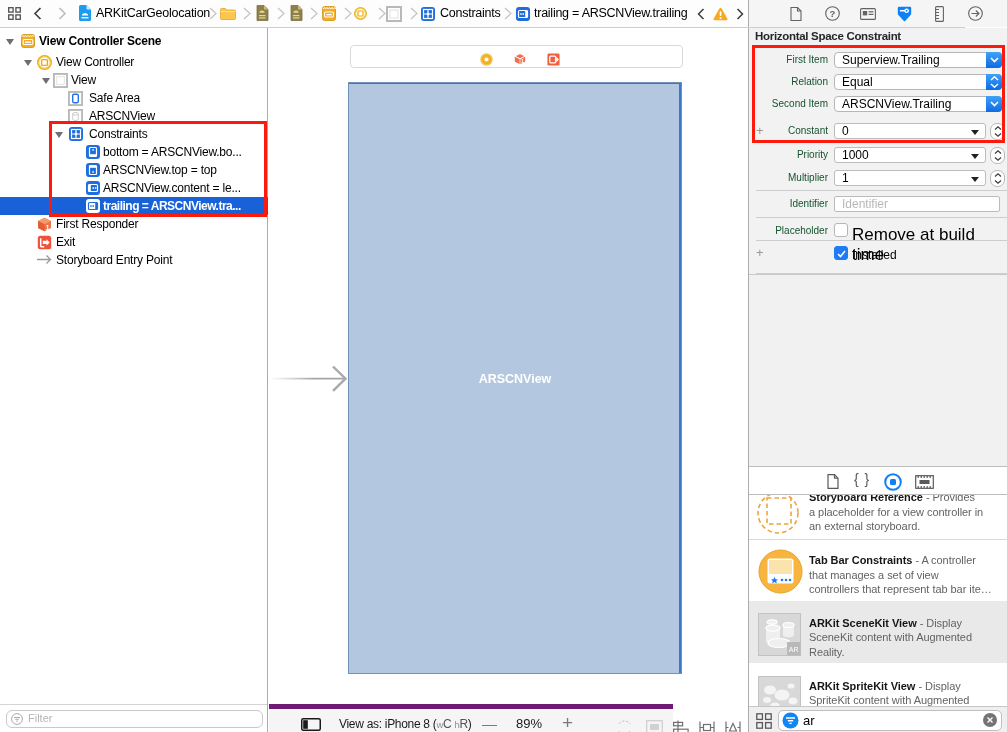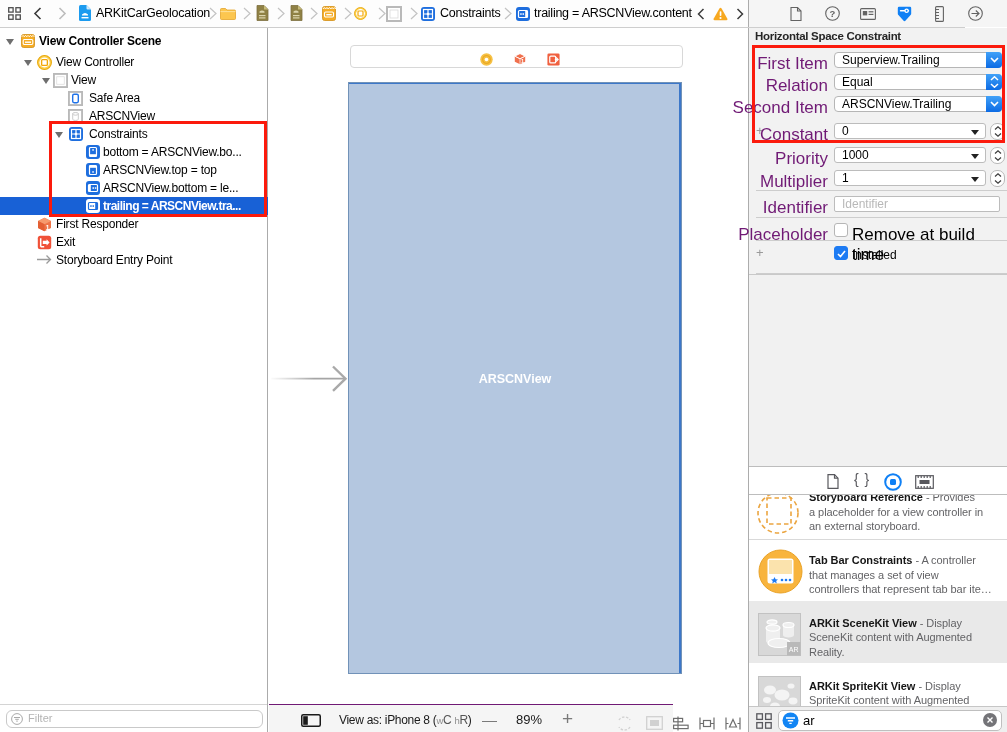--- a/index.html
+++ b/index.html
@@ -29,26 +29,26 @@
 #sb-filter .ph { position:absolute; left:28px; top:7px; font-size:11px; color:#b4b4b4; }
 
 
 #canvas { position:absolute; left:269px; top:28px; width:478px; height:676px; background:#ffffff; }
 #dock { position:absolute; left:81px; top:17px; width:333px; height:23px; background:#fff; border:1px solid #d8d8d8; border-radius:4px; }
 #frame { position:absolute; left:79px; top:54px; width:334px; height:592px; background:#b4c7e0; border:1px solid #7192b8; }
 #frame .sel-r { position:absolute; right:0px; top:0; width:2px; height:100%; background:#3c77c9; }
 #frame .sel-t { position:absolute; left:0; top:0; width:100%; height:1px; background:#3c77c9; }
 #arscn-label { position:absolute; left:0; top:289px; width:100%; text-align:center; color:#fff; font-weight:bold; font-size:12.5px; }
 
-#canvas-bar { position:absolute; left:269px; top:704px; width:404px; height:28px; background:#f5f5f5; border-top:1px solid #701a75;padding-left:46px; }
+#canvas-bar { position:absolute; left:269px; top:704px; width:404px; height:28px; background:#f5f5f5; border-top:5px solid #701a75;padding-left:46px; }
 
 
 #rightpanel { position:absolute; left:748px; top:28px; width:259px; height:704px; background:#f2f2f2; border-left:1px solid #acacac; }
 #insp-hdr { position:absolute; left:6px; top:2px; font-size:11.5px; letter-spacing:-0.3px; font-weight:bold; color:#262626; }
-.ilabel { position:absolute; font-size:17px; color:#701a75; text-align:right; right:179px; white-space:nowrap; }
+.ilabel { position:absolute; font-size:10px; color:#14532d; text-align:right; right:179px; white-space:nowrap; }
 .popup { position:absolute; left:85px; width:168px; height:16px; background:#fff; border:1px solid #b6b6b6; border-radius:4px; font-size:12px; color:#000; line-height:14px; padding-left:7px; }
 .popup .cap { position:absolute; right:-1px; top:-1px; width:16px; height:16px; border-radius:0 4px 4px 0; background:linear-gradient(#41a1f8,#0c6be4); }
 .combo { position:absolute; left:85px; width:152px; height:16px; background:#fff; border:1px solid #bcbcbc; border-radius:3px; font-size:12px; color:#000; line-height:14px; padding-left:7px; }
 .stepper { position:absolute; left:241px; width:15px; height:17px; background:#fff; border:1px solid #b9b9b9; border-radius:7px; }
 .isep { position:absolute; left:7px; width:252px; height:1px; background:#cdcdcd; }
 .cbox { position:absolute; left:85px; width:14px; height:14px; background:#fff; border:1px solid #b6b6b6; border-radius:3px; }
 #redbox-insp { position:absolute; left:3px; top:17px; width:253px; height:98px; border:3.5px solid #fb1a0c; z-index:30; }
 .plus { position:absolute; left:7px; font-size:13px; color:#9a9a9a; }
 
 
@@ -160,21 +160,21 @@
       <path d="M1 1 L7 6.5 L1 12" fill="none" stroke="#c3c3c3" stroke-width="1.2"></path>
     </svg>
 
   <svg class="abs" style="left:516px;top:7px" width="14" height="14" viewBox="0 0 14 14">
     <rect x="0" y="0" width="14" height="14" rx="3" fill="#1e6ede"></rect>
     <rect x="2.5" y="3.5" width="9" height="7" rx="1" fill="none" stroke="#fff" stroke-width="1.2"></rect>
     <rect x="9.2" y="3.5" width="2.3" height="7" fill="#fff"></rect>
     <rect x="4.2" y="6.3" width="1.5" height="1.5" fill="#fff"></rect>
       <rect x="6.5" y="6.3" width="1.5" height="1.5" fill="#fff"></rect>
   </svg>
-  <div class="crumbtext" style="left:534px">trailing = ARSCNView.content</div>
+  <div class="crumbtext" style="left:534px">trailing = ARSCNView.trailing</div>
   <svg class="abs" style="left:697px;top:8px" width="8" height="12" viewBox="0 0 8 12">
       <path d="M6.5 1 L1.5 6 L6.5 11" fill="none" stroke="#3c3c3c" stroke-width="1.5"></path>
     </svg>
   <svg class="abs" style="left:713px;top:7px" width="15" height="14" viewBox="0 0 17 15">
     <path d="M7.3 1.2 Q8.5 -0.4 9.7 1.2 L16.3 13 Q17 14.5 15.3 14.5 H1.7 Q0 14.5 0.7 13 Z" fill="#f7a81f"></path>
     <rect x="7.6" y="4.3" width="1.9" height="5.4" rx="0.9" fill="#fff"></rect>
     <circle cx="8.5" cy="12" r="1.2" fill="#fff"></circle>
   </svg>
   <svg class="abs" style="left:736px;top:8px" width="8" height="12" viewBox="0 0 8 12">
       <path d="M1.5 1 L6.5 6 L1.5 11" fill="none" stroke="#3c3c3c" stroke-width="1.5"></path>
@@ -299,21 +299,21 @@
   </div>
 
   <div class="trow" style="top:151px">
     <svg class="ticon" style="left:86px" width="14" height="14" viewBox="0 0 14 14">
       <rect x="0" y="0" width="14" height="14" rx="3" fill="#1e6ede"></rect>
       <rect x="2.5" y="3.5" width="9" height="7" rx="1" fill="none" stroke="#fff" stroke-width="1.2"></rect>
       <rect x="2.5" y="3.5" width="2.3" height="7" fill="#fff"></rect>
       <rect x="6.5" y="6.3" width="1.5" height="1.5" fill="#fff"></rect>
         <rect x="8.8" y="6.3" width="1.5" height="1.5" fill="#fff"></rect>
     </svg>
-    <span class="lbl" style="left:103px">ARSCNView.bottom = le...</span>
+    <span class="lbl" style="left:103px">ARSCNView.content = le...</span>
   </div>
 
   <div class="trow" style="top:169px;color:#fff;font-weight:bold;letter-spacing:-0.5px">
     <svg class="ticon" style="left:86px" width="14" height="14" viewBox="0 0 14 14">
       <rect x="0" y="0" width="14" height="14" rx="3" fill="#fff"></rect>
       <rect x="2.5" y="3.5" width="9" height="7" rx="1" fill="none" stroke="#1e6ede" stroke-width="1.2"></rect>
       <rect x="9.2" y="3.5" width="2.3" height="7" fill="#1e6ede"></rect>
       <rect x="4.2" y="6.3" width="1.5" height="1.5" fill="#1e6ede"></rect>
         <rect x="6.5" y="6.3" width="1.5" height="1.5" fill="#1e6ede"></rect>
     </svg>

